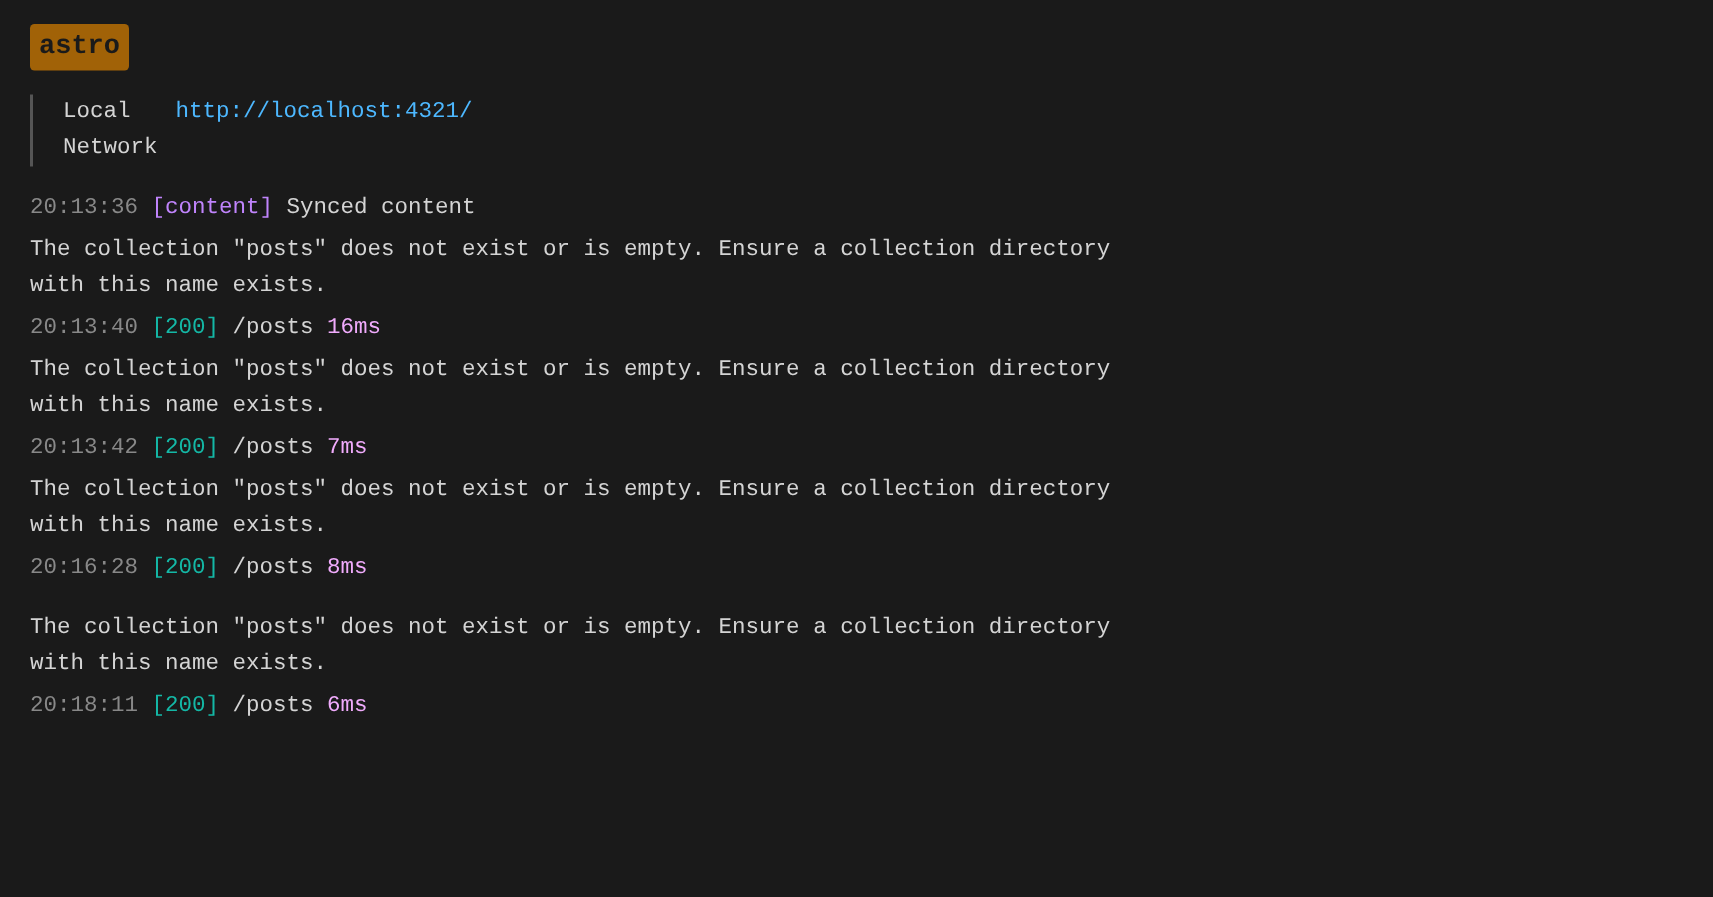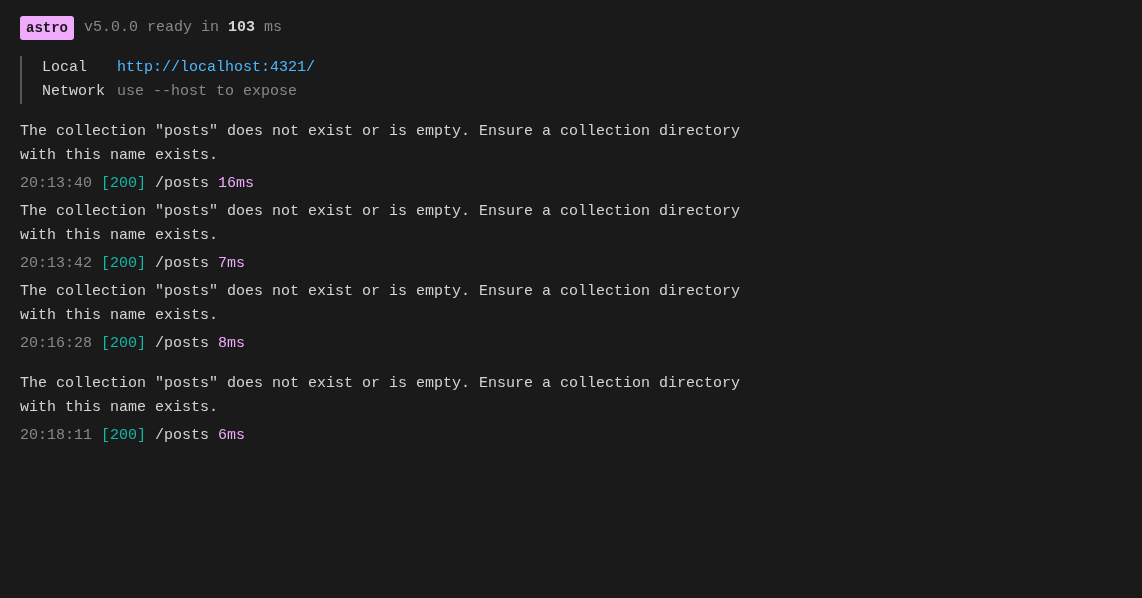--- a/index.html
+++ b/index.html
@@ -20,26 +20,26 @@
     }
 
     .header-line {
       display: flex;
       align-items: center;
       gap: 10px;
       margin-bottom: 16px;
     }
 
     .astro-badge {
-      background-color: #f0abfc;
+      background-color: #a16207;
       color: #1a1a1a;
       font-weight: bold;
       padding: 1px 6px;
       border-radius: 3px;
-      font-size: 14px;
+      font-size: 18px;
     }
 
     .header-text {
       color: #888;
       font-size: 15px;
     }
 
     .header-text .bold {
       color: #d4d4d4;
       font-weight: bold;
@@ -105,40 +105,40 @@
       height: 12px;
     }
   </style>
 </head>
 <body>
 
 <div>
 
   <div class="header-line">
     <span class="astro-badge">astro</span>
-    <span class="header-text">
-      <span>v5.0.0</span>
-      <span> ready in </span><span class="bold">103</span><span> ms</span>
-    </span>
   </div>
 
   <div class="server-info">
     <div class="server-row">
       <span class="server-label">Local</span>
       <span class="server-url">http://localhost:4321/</span>
     </div>
     <div class="server-row">
       <span class="server-label">Network</span>
-      <span class="server-note">use --host to expose</span>
     </div>
   </div>
 
   <div>
 
 
+    <div class="log-block">
+      <span class="timestamp">20:13:36</span>
+      <span> </span><span class="tag-content">[content]</span>
+      <span class="log-text"> Synced content</span>
+    </div>
 
 
     <div class="log-block">
       <span class="error-text">The collection "posts" does not exist or is empty. Ensure a collection directory</span><br>
       <span class="error-text"> with this name exists.</span>
     </div>
 
     <div class="log-block">
       <span class="timestamp">20:13:40</span>
       <span> </span><span class="tag-200">[200]</span>

